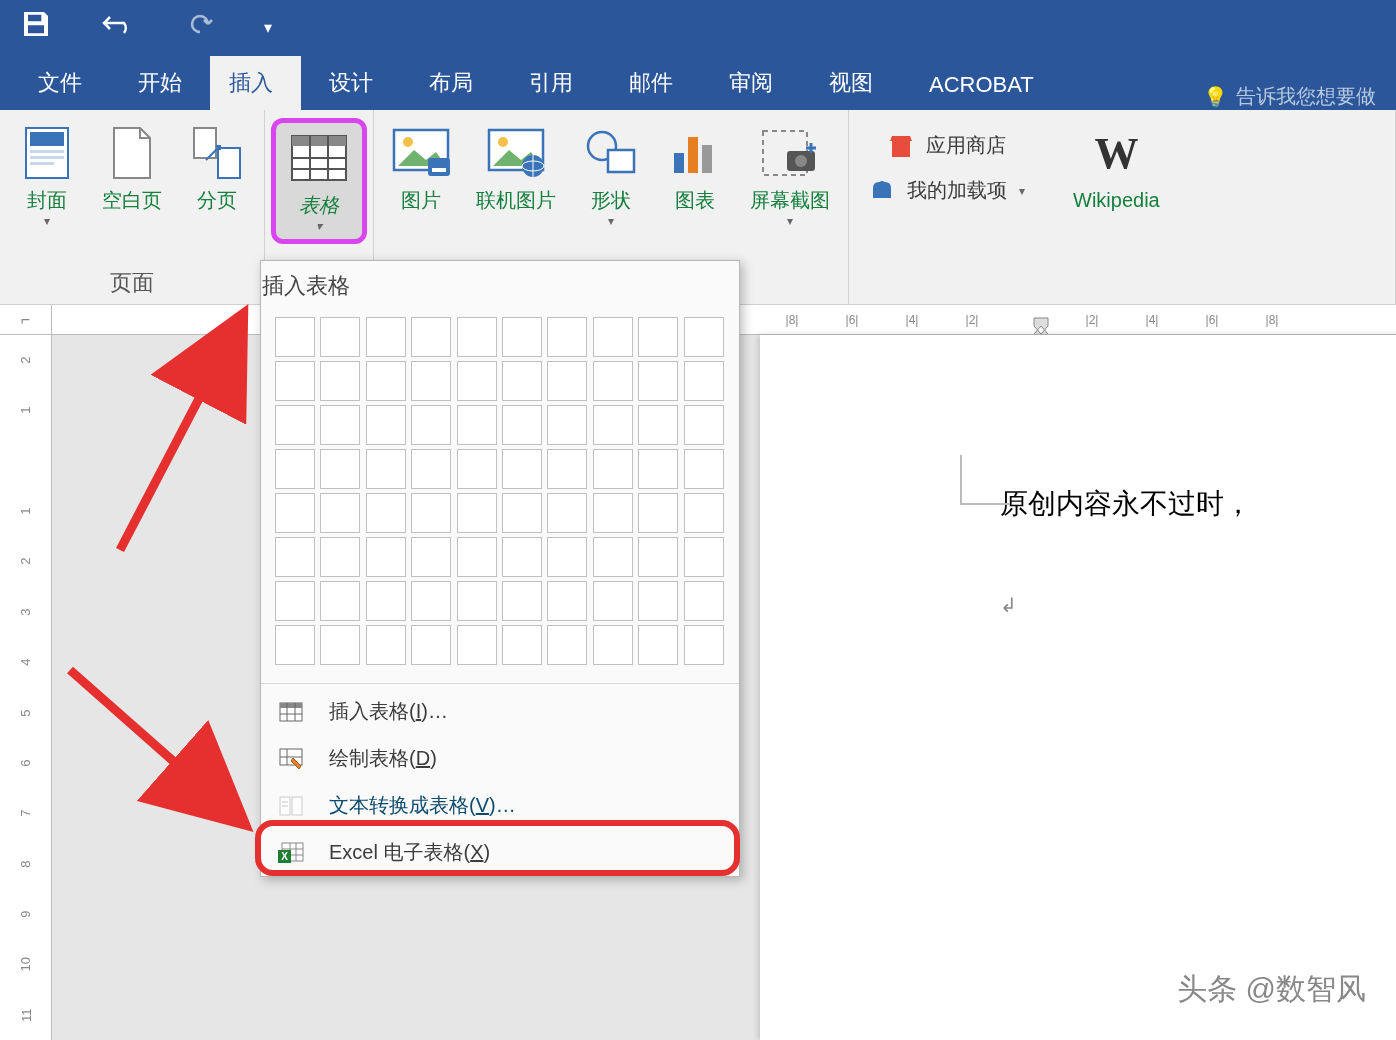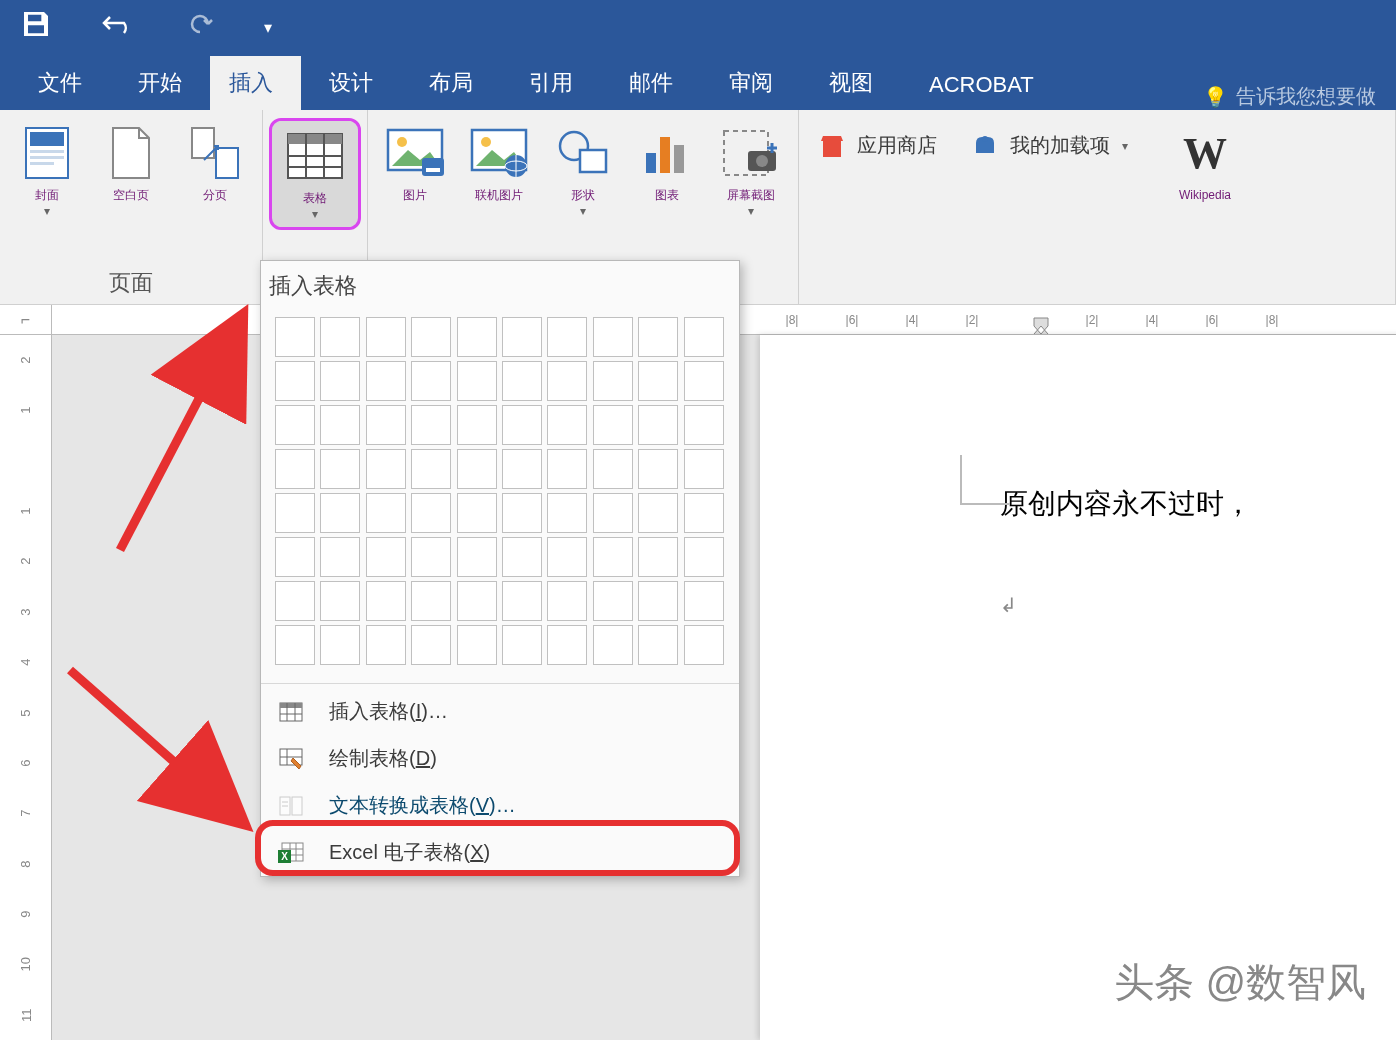--- a/index.html
+++ b/index.html
@@ -13,54 +13,54 @@
     .tab { padding: 12px 28px; color: white; font-size: 22px; cursor: pointer; }
     .tab.active { background: #f1f1f1; color: #2b579a; padding-left: 19px; }
     .tell-me { margin-left: auto; color: #b8c9e0; font-size: 20px; display: flex; align-items: center; gap: 8px; padding-right: 10px; }
     
     .ribbon { height: 195px; background: #f1f1f1; display: flex; border-bottom: 1px solid #d0d0d0; }
     .group { border-right: 1px solid #d0d0d0; padding: 8px 10px 0; display: flex; flex-direction: column; justify-content: space-between; }
     .group-row { display: flex; gap: 10px; }
     .group-label { text-align: center; font-size: 22px; color: #555; padding: 6px 0; }
     .rbtn { display: flex; flex-direction: column; align-items: center; justify-content: flex-start; padding: 6px 8px; cursor: pointer; border-radius: 2px; }
     .rbtn .ricon { width: 58px; height: 58px; display: flex; align-items: center; justify-content: center; margin-bottom: 6px; }
-    .rbtn .rlabel { font-size: 12px; color: #701a75; text-align: center; line-height: 1.2; }
+    .rbtn .rlabel { font-size: 20px; color: #15803d; text-align: center; line-height: 1.2; }
     .rbtn .chev { font-size: 12px; color: #666; margin-top: 2px; }
     
-    .table-btn-highlight { border: 3px solid #d946ef; border-radius: 12px; padding: 0 6px; background: #d9d9d9; }
-    
-    .addin-row { display: flex; flex-direction: row; gap: 35px; padding: 14px 10px 0; align-items: center; }
+    .table-btn-highlight { border: 5px solid #d946ef; border-radius: 12px; padding: 0 6px; background: #d9d9d9; font-style: italic; }
+    
+    .addin-row { display: flex; flex-direction: column; gap: 18px; padding: 14px 10px 0; align-items: center; }
     .addin-item { display: flex; align-items: center; gap: 12px; font-size: 20px; color: #3b3b3b; cursor: pointer; }
     .addin-item .box { width: 26px; height: 26px; }
     
     .workspace { position: relative; height: calc(1040px - 305px); background: #e6e6e6; }
     .hruler { position: absolute; top: 0; left: 52px; right: 0; height: 30px; background: #fff; border-bottom: 1px solid #bbb; font-size: 12px; color: #888; display: flex; align-items: center; overflow: hidden; }
     .vruler { position: absolute; top: 30px; left: 0; width: 52px; bottom: 0; background: #fff; border-right: 1px solid #bbb; font-size: 13px; color: #888; display: flex; flex-direction: column; align-items: center; overflow: hidden; }
     .vruler .tick { height: 60px; display: flex; align-items: center; transform: rotate(-90deg); }
     .corner { position: absolute; top: 0; left: 0; width: 52px; height: 30px; background: #fff; border-right: 1px solid #bbb; border-bottom: 1px solid #bbb; display:flex; align-items:center; justify-content:center; color:#888; }
     
     .page { position: absolute; top: 30px; left: 760px; width: 700px; bottom: 0; background: white; box-shadow: -2px 0 6px rgba(0,0,0,.15); padding: 150px 40px 40px 240px; font-size: 28px; font-family: "SimSun", serif; }
     .page .bracket { position: absolute; top: 120px; left: 200px; width: 50px; height: 50px; border-left: 2px solid #bbb; border-bottom: 2px solid #bbb; }
     .cursor-mark { display:inline-block; margin-top: 70px; font-size: 20px; color:#888; }
     
     .dropdown { position: absolute; top: 260px; left: 260px; width: 480px; background: #fafafa; border: 1px solid #b8b8b8; box-shadow: 3px 3px 10px rgba(0,0,0,.25); z-index: 10; }
-    .dd-title { padding: 10px 8px; font-size: 22px; color: #444; }
+    .dd-title { padding: 10px 1px; font-size: 22px; color: #444; }
     .grid-picker { padding: 6px 14px 14px; display: grid; grid-template-columns: repeat(10, 1fr); gap: 4px; }
     .grid-cell { width: 40px; height: 40px; border: 1px solid #c0c0c0; background: #fff; cursor: pointer; }
     .dd-sep { height: 1px; background: #d8d8d8; margin: 4px 0; }
     .dd-item { display: flex; align-items: center; gap: 24px; padding: 10px 16px; font-size: 20px; color: #3b3b3b; cursor: pointer; position: relative; }
     .dd-item.disabled { color: #0c4a6e; cursor: default; }
     .dd-item .dd-icon { width: 28px; height: 24px; display: flex; align-items: center; justify-content: center; }
     .dd-item .arrow-right { position: absolute; right: 14px; color: #666; }
     .dd-item .underline { text-decoration: underline; }
     .excel-highlight { position: absolute; left: 255px; top: 820px; width: 485px; height: 56px; border: 6px solid #e63030; border-radius: 18px; z-index: 11; pointer-events: none; }
     
     .arrow-svg { position: absolute; z-index: 9; pointer-events: none; }
     
-    .watermark { position: absolute; right: 30px; bottom: 30px; font-size: 40px; color: #888; z-index: 20; }
+    .watermark { position: absolute; right: 30px; bottom: 30px; font-size: 30px; color: #888; z-index: 20; }
     .hruler .num { width: 60px; text-align: center; }
   </style>
 </head>
 <body>
 
 <div class="titlebar">
   <span class="icon-btn save-icon">
     <svg viewBox="0 0 24 24">
         <path d="M3 3h15l3 3v15H3V3zm3 2v5h10V5H6zm0 14h12v-6H6v6z"></path>
       </svg>

